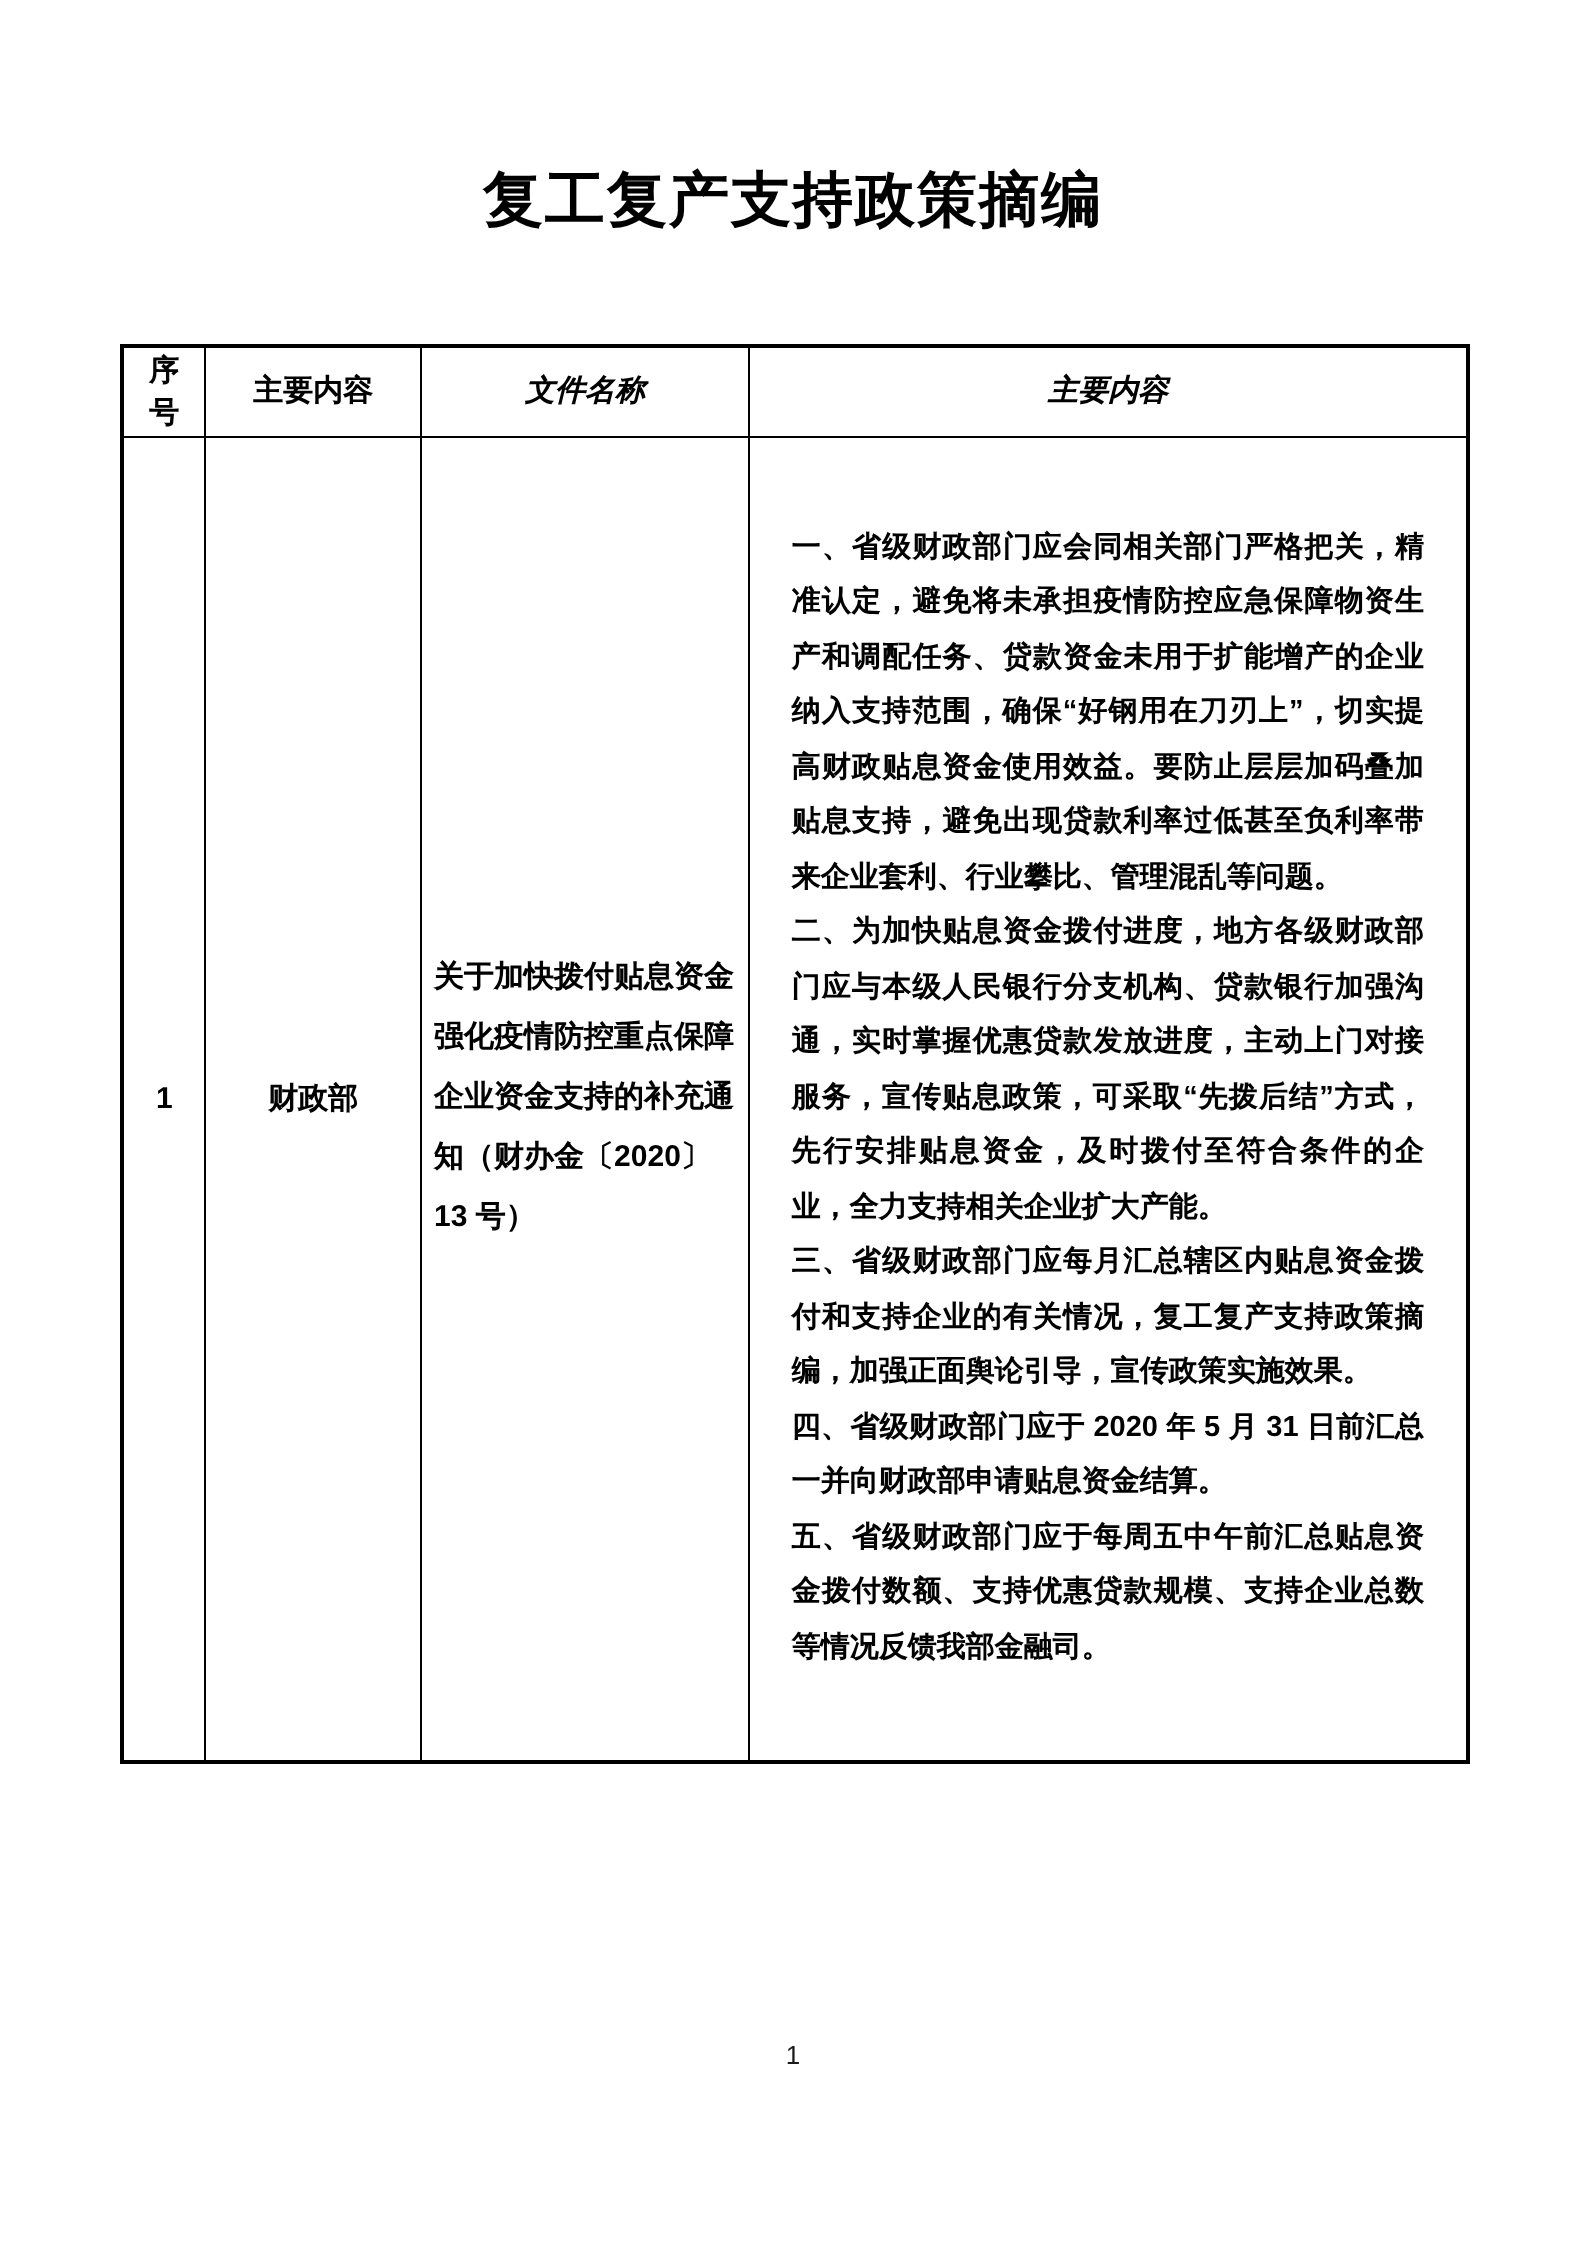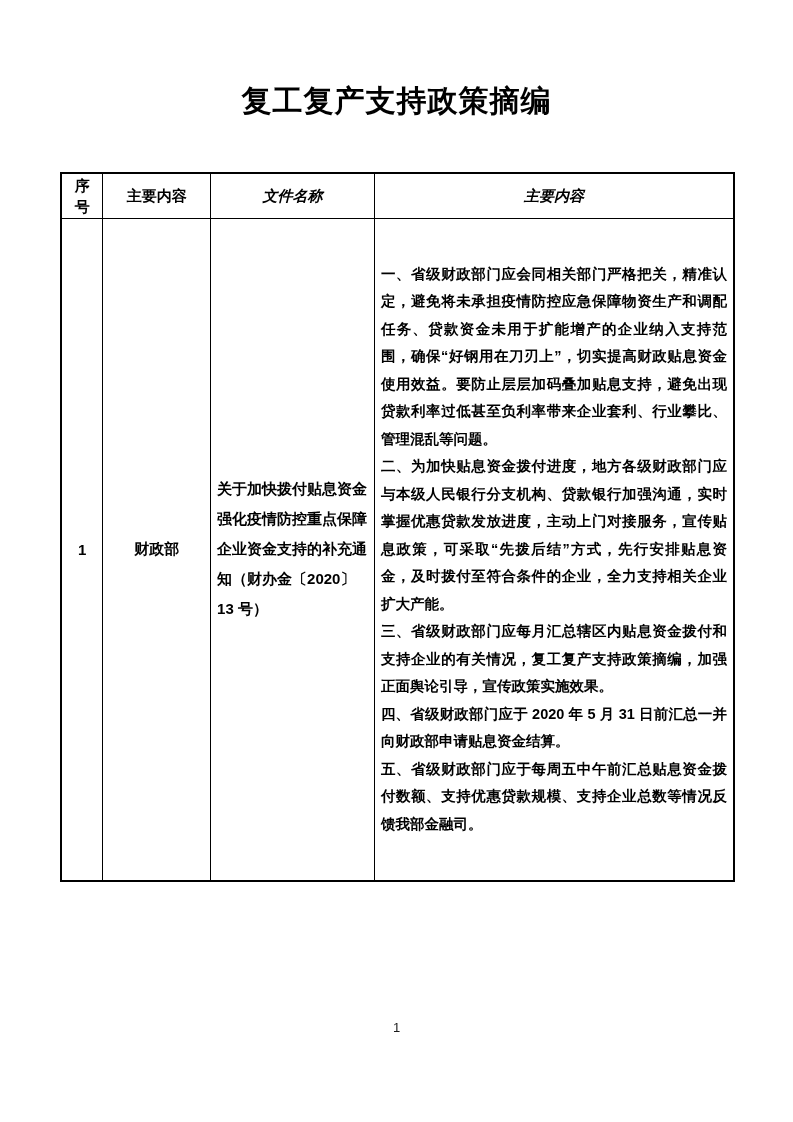--- a/index.html
+++ b/index.html
@@ -66,21 +66,21 @@
     font-size: 15px;
     padding: 2px 7px;
   }
   td.cell-doc {
     text-align: left;
     font-size: 15px;
     line-height: 30px;
     padding: 1px 6px;
   }
   td.cell-content {
-    padding: 6px 6px;
+    padding: 6px 21px;
     font-size: 14.5px;
     line-height: 27.5px;
     text-align: justify;
   }
   td.cell-content p { margin: 0; }
   .page-number {
     position: absolute;
     top: 1020px;
     left: 0;
     width: 100%;

